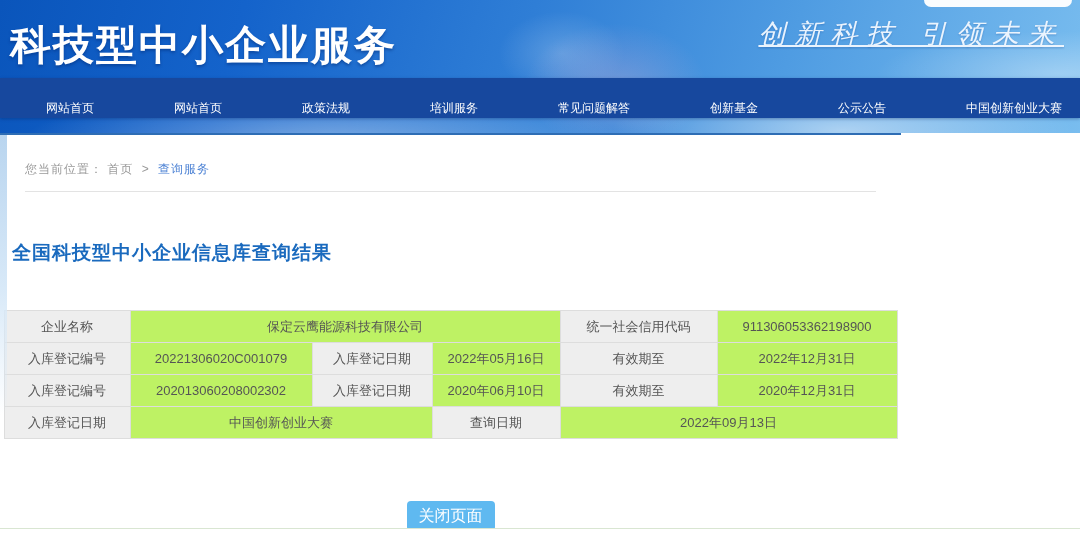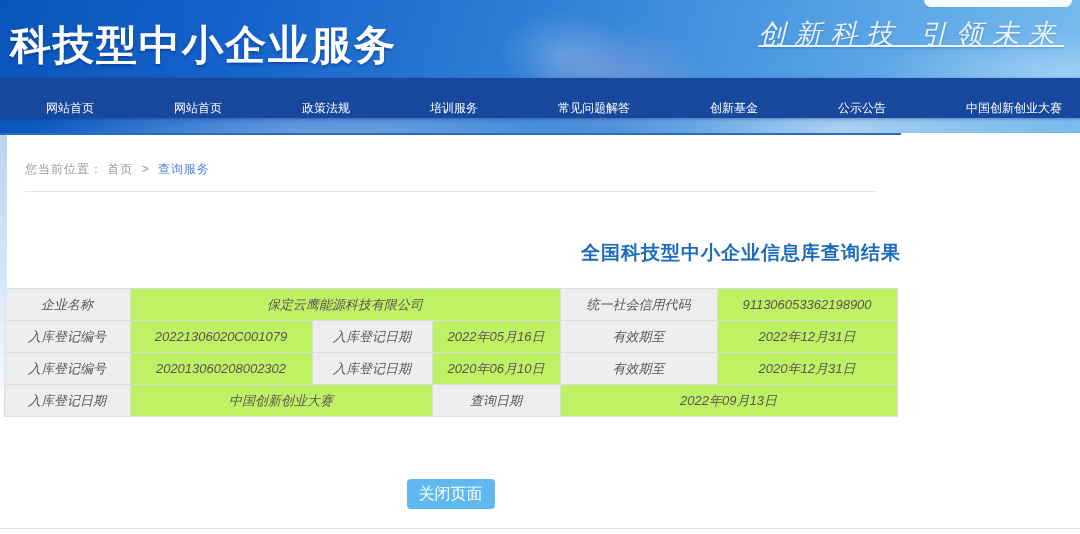--- a/index.html
+++ b/index.html
@@ -71,28 +71,28 @@
     margin: 26px 25px 0 25px; padding-bottom: 13px;
     border-bottom: 1px solid #e3e3e3;
     font-size: 12px; color: #999; letter-spacing: 1px;
   }
   .breadcrumb .crumb-home { color: #999; text-decoration: none; cursor: pointer; }
   .breadcrumb .crumb-sep { margin: 0 4px; color: #999; }
   .breadcrumb .crumb-current { color: #4a80d4; text-decoration: none; cursor: pointer; }
 
   
   .page-title {
-    margin-top: 48px; text-align: right;
+    margin-top: 48px; text-align: left;
     color: #1a6abe; font-size: 19px; font-weight: bold; letter-spacing: 1px; padding-left: 12px;
   }
 
   
   .result-table {
-    margin: 22px auto 0 auto; width: 893px;
-    border-collapse: collapse; table-layout: fixed; font-style: italic;
+    margin: 44px auto 0 auto; width: 893px;
+    border-collapse: collapse; table-layout: fixed;
   }
   .result-table th, .result-table td {
     border: 1px solid #ddd; height: 32px;
     font-size: 13px; color: #555; text-align: center;
     font-weight: normal; padding: 0 4px; white-space: nowrap; overflow: hidden;
   }
   .result-table th { background: #eeeeee; }
   .result-table td { background: #bef264; }
 
   

